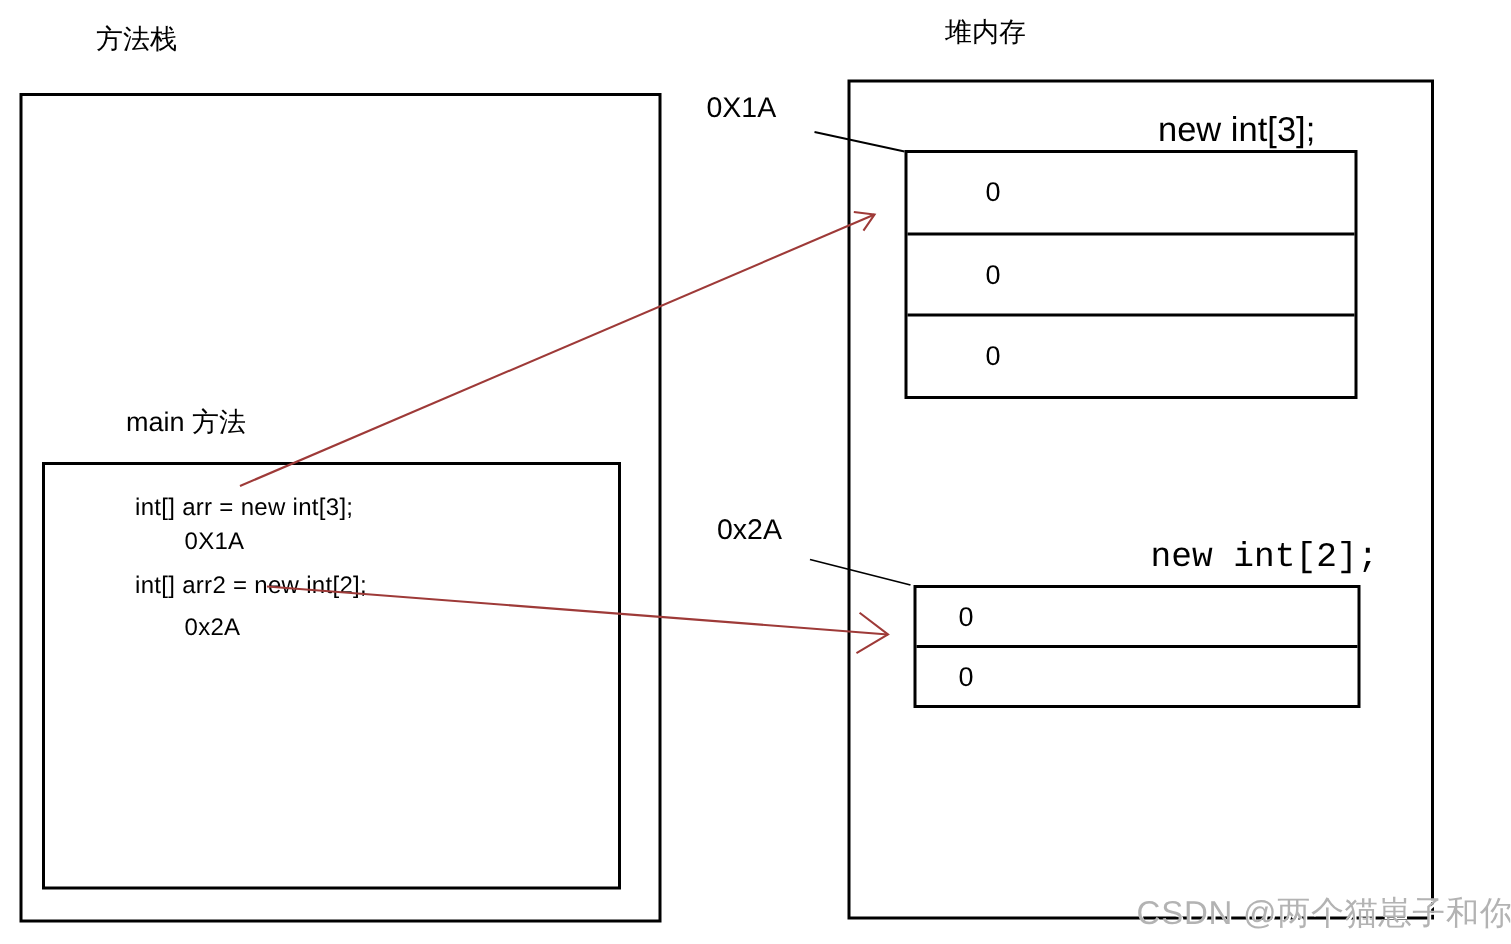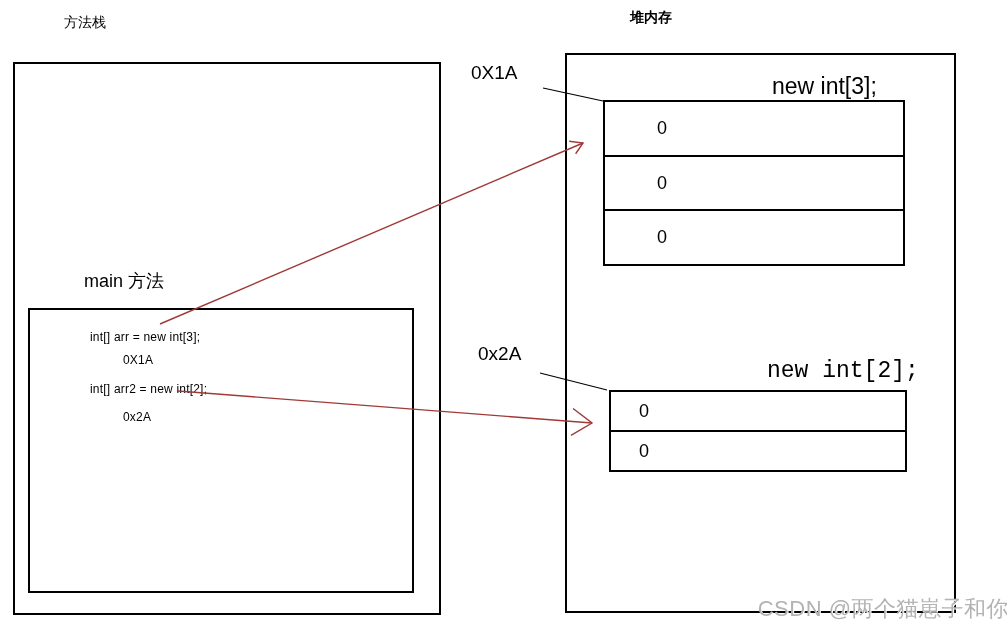--- a/index.html
+++ b/index.html
@@ -7,38 +7,38 @@
     position: relative;
     width: 1007px;
     height: 629px;
     background: #ffffff;
     font-family: "Liberation Sans", "DejaVu Sans", sans-serif;
     color: #000000;
     overflow: hidden;
   }
   .abs { position: absolute; }
   .title {
-    font-size: 14px;
+    font-size: 18px;
     color: #000000;
     white-space: nowrap;
   }
   .box {
     position: absolute;
     box-sizing: border-box;
     border: 2px solid #000000;
     background: transparent;
   }
   .stack-box   { left: 13px;  top: 62px;  width: 428px; height: 553px; }
   .heap-box    { left: 565px; top: 53px;  width: 391px; height: 560px; }
   .main-frame  { left: 13px;  top: 244px; width: 386px; height: 285px; border-width: 2px; }
   .main-label  { left: 69px;  top: 205px; font-size: 18px; white-space: nowrap; }
 
   .code-line {
     position: absolute;
-    font-size: 12px;
+    font-size: 16px;
     white-space: nowrap;
     letter-spacing: 0.2px;
   }
   .cl0 { left: 60px; top: 20px;  }
   .cl1 { left: 93px; top: 43px;  }
   .cl2 { left: 60px; top: 72px;  }
   .cl3 { left: 93px; top: 100px; }
   .cl4 { left: 60px; top: 130px; }
   .cl5 { left: 60px; top: 185px; }
 
@@ -94,21 +94,21 @@
     z-index: 6;
     letter-spacing: 0.5px;
   }
 </style>
 </head>
 <body>
 
 <div class="canvas">
 
   <div class="abs title" style="left:64px; top:14px;">方法栈</div>
-  <div class="abs title" style="left:630px; top:9px;font-weight:bold;">堆内存</div>
+  <div class="abs title" style="left:630px; top:9px;">堆内存</div>
 
   <div class="box stack-box">
     <div class="abs main-label">main 方法</div>
 
     <div class="box main-frame">
       <div class="code-line cl0">int[] arr = new int[3];</div>
       <div class="code-line cl1">0X1A</div>
       <div class="code-line cl2">int[] arr2 = new int[2];</div>
       <div class="code-line cl3">0x2A</div>
     </div>

